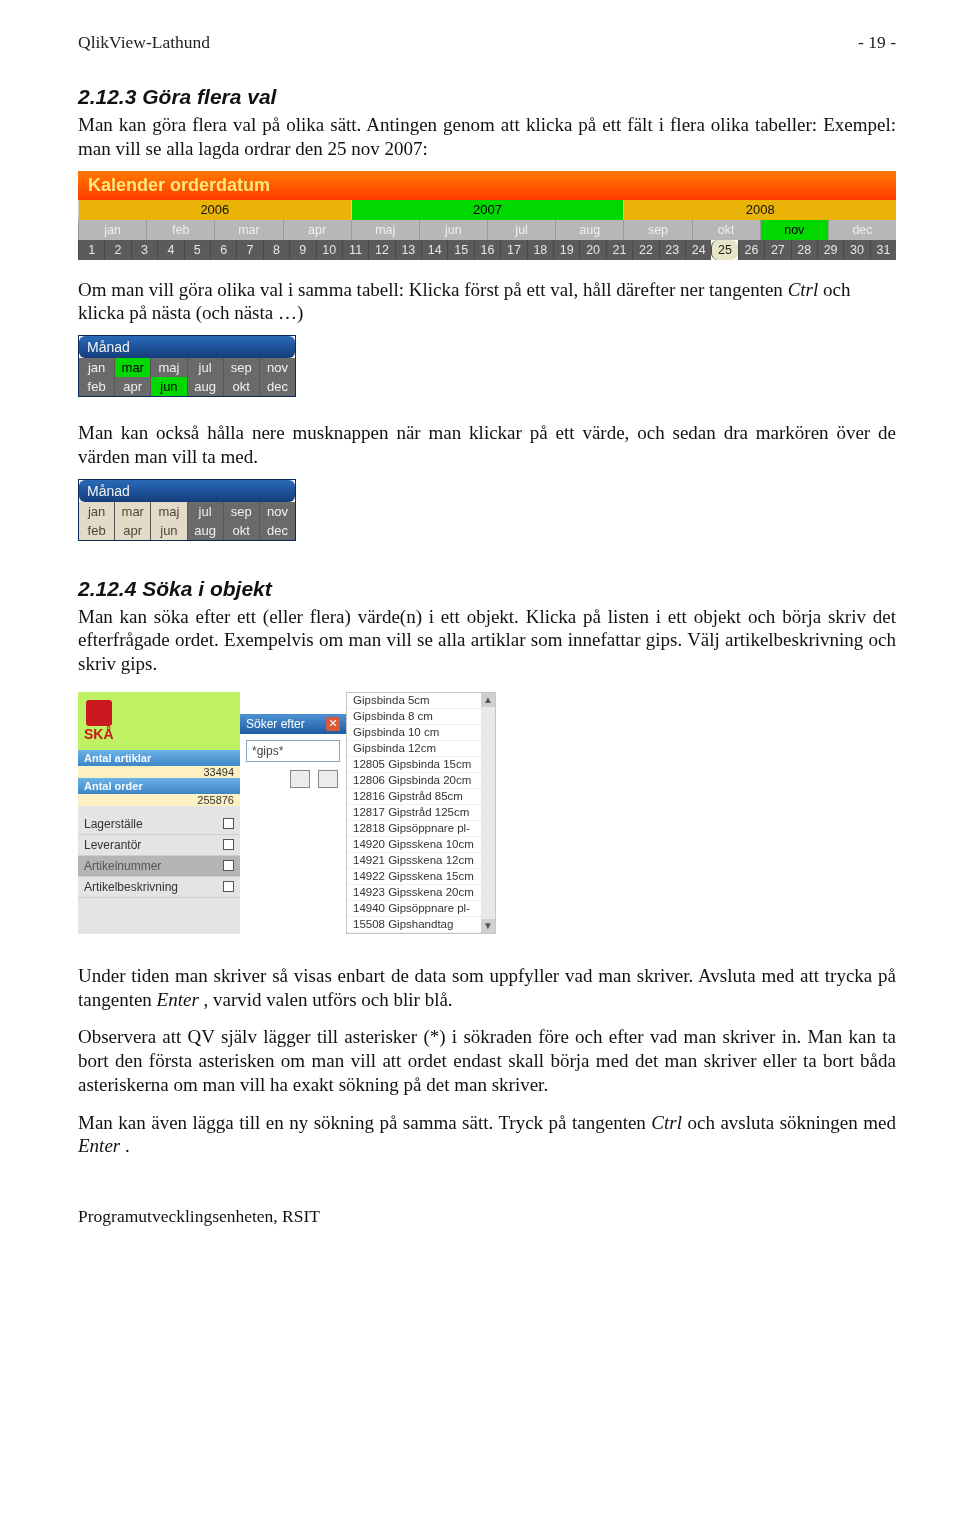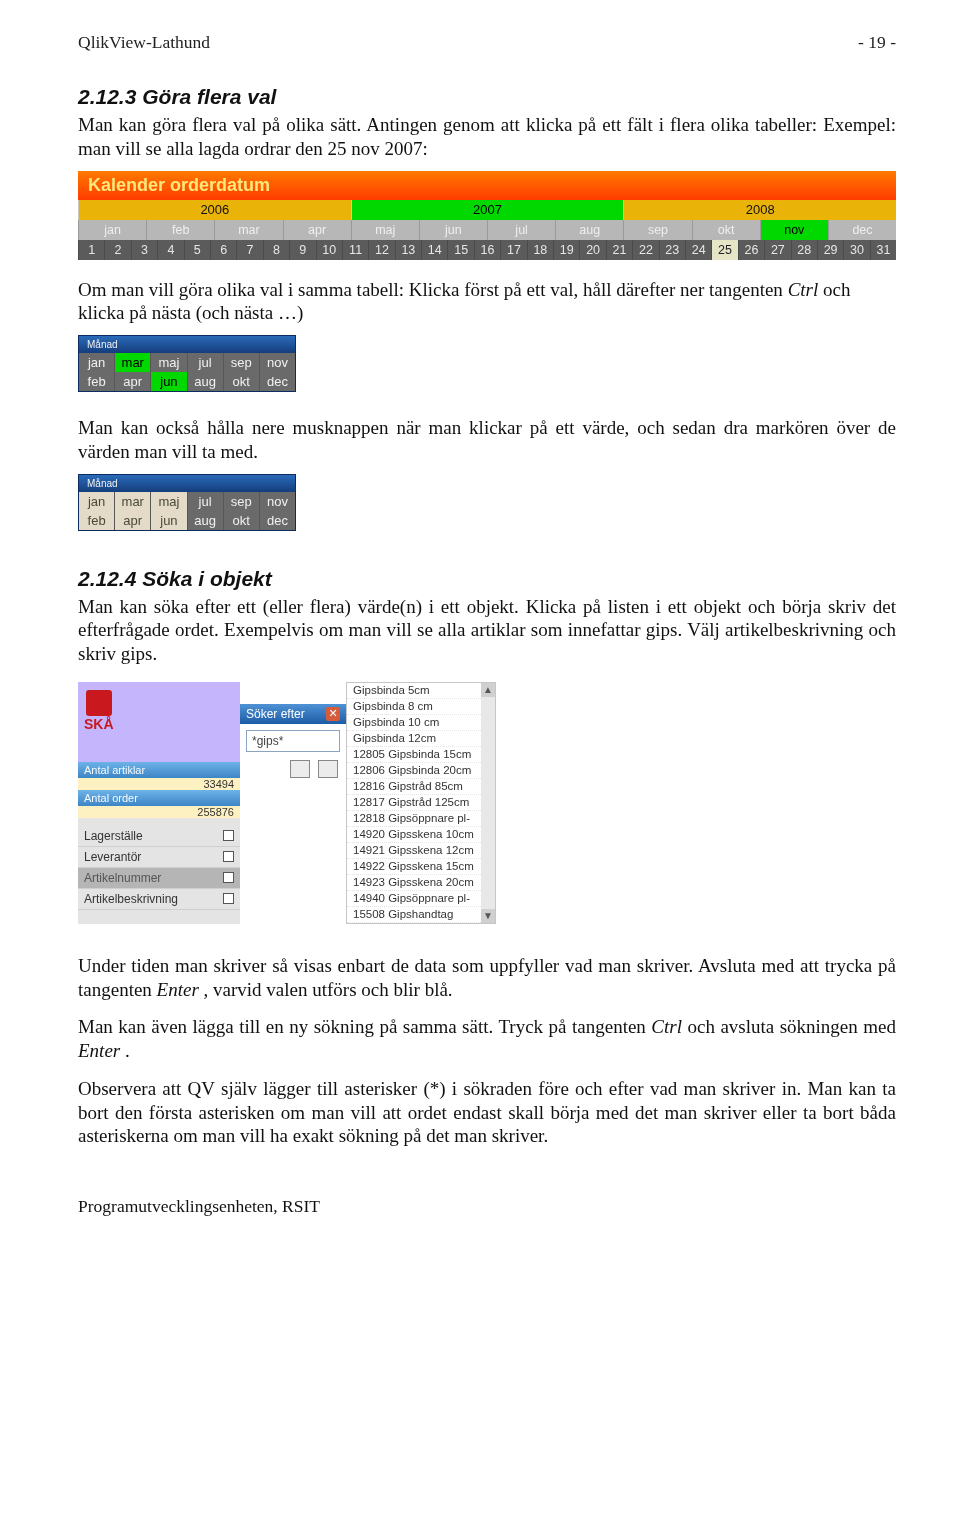--- a/index.html
+++ b/index.html
@@ -65,35 +65,36 @@
   }
   .calwide .monthcell.sel { background: #00d800; color: #000; }
   .calwide .daycell {
     flex: 1;
     background: #5b5b5b;
     color: #e6e6e6;
     text-align: center;
     border-left: 1px solid #4a4a4a;
     font-size: 12.5px;
   }
-  .calwide .daycell.sel { background: #e6e6c7; color: #222; }
+  .calwide .daycell.sel { background: #e6e6c7; color: #222; border-radius: 7px; }
 
   
   .monthbox {
     margin-top: 10px;
     width: 216px;
     font-family: "Trebuchet MS", Verdana, sans-serif;
     font-size: 13px;
     border: 1px solid #0a2c5f;
   }
   .monthbox .title {
     background: linear-gradient(#2a6ab9, #143d7b);
     color: #f2f2f2;
     padding: 3px 8px;
-    font-size: 10px;
+    font-size: 14px;
+    border-radius: 6px;
   }
   .monthbox .mrow { display: flex; height: 19px; line-height: 19px; background: #6a6a6a; }
   .monthbox .mc {
     flex: 1;
     color: #f1f1f1;
     text-align: center;
     border-left: 1px solid #575757;
   }
   .monthbox .mc:first-child { border-left: none; }
   .monthbox .sel { background: #00d800; color: #000; }
@@ -104,22 +105,22 @@
     margin-top: 16px;
     display: flex;
     font-family: Tahoma, Verdana, sans-serif;
     font-size: 12px;
   }
   .searchmock .left {
     width: 162px;
     background: #e4e4e4;
   }
   .searchmock .brandtop {
-    height: 80px;
-    background: #c4b5fd;
+    height: 58px;
+    background: #bef264;
     position: relative;
     text-decoration: underline;
   }
   .searchmock .brandtop .logo {
     position: absolute;
     left: 8px; top: 8px;
     width: 26px; height: 26px;
     background: #c9181e;
     border-radius: 3px;
   }
@@ -128,20 +129,21 @@
     left: 6px; top: 34px;
     font-weight: bold;
     font-size: 14px;
     color: #c9181e;
   }
   .searchmock .statblk { font-size: 11px; }
   .searchmock .statlbl {
     background: linear-gradient(#6db3e8,#3d85c6);
     color: #f7fbff;
     padding: 2px 6px;
+    font-weight: bold;
   }
   .searchmock .statval {
     background: #fdf1c2;
     color: #333;
     padding: 0 6px;
     text-align: right;
   }
   .searchmock .catrow {
     background: #e4e4e4;
     color: #333;
@@ -404,24 +406,24 @@
       <div class="sdn">▼</div>
     </div>
   </div>
 
   <p class="justify" style="margin-top:30px">
     <span>Under tiden man skriver så visas enbart de data som uppfyller vad man skriver. Avsluta med att trycka på tangenten </span>
     <em class="kw">Enter</em>
     <span>, varvid valen utförs och blir blå.</span>
   </p>
 
+  <p class="justify" style="margin-top:14px">Observera att QV själv lägger till asterisker (*) i sökraden före och efter vad man skriver in. Man kan ta bort den första asterisken om man vill att ordet endast skall börja med det man skriver eller ta bort båda asteriskerna om man vill ha exakt sökning på det man skriver.</p>
+
   <p class="justify" style="margin-top:14px">
     <span>Man kan även lägga till en ny sökning på samma sätt. Tryck på tangenten </span>
     <em class="kw">Ctrl</em>
     <span> och avsluta sökningen med </span>
     <em class="kw">Enter</em>
     <span>.</span>
   </p>
 
-  <p class="justify" style="margin-top:14px">Observera att QV själv lägger till asterisker (*) i sökraden före och efter vad man skriver in. Man kan ta bort den första asterisken om man vill att ordet endast skall börja med det man skriver eller ta bort båda asteriskerna om man vill ha exakt sökning på det man skriver.</p>
-
   <div class="footer">Programutvecklingsenheten, RSIT</div>
 </div>
 
 </body></html>

